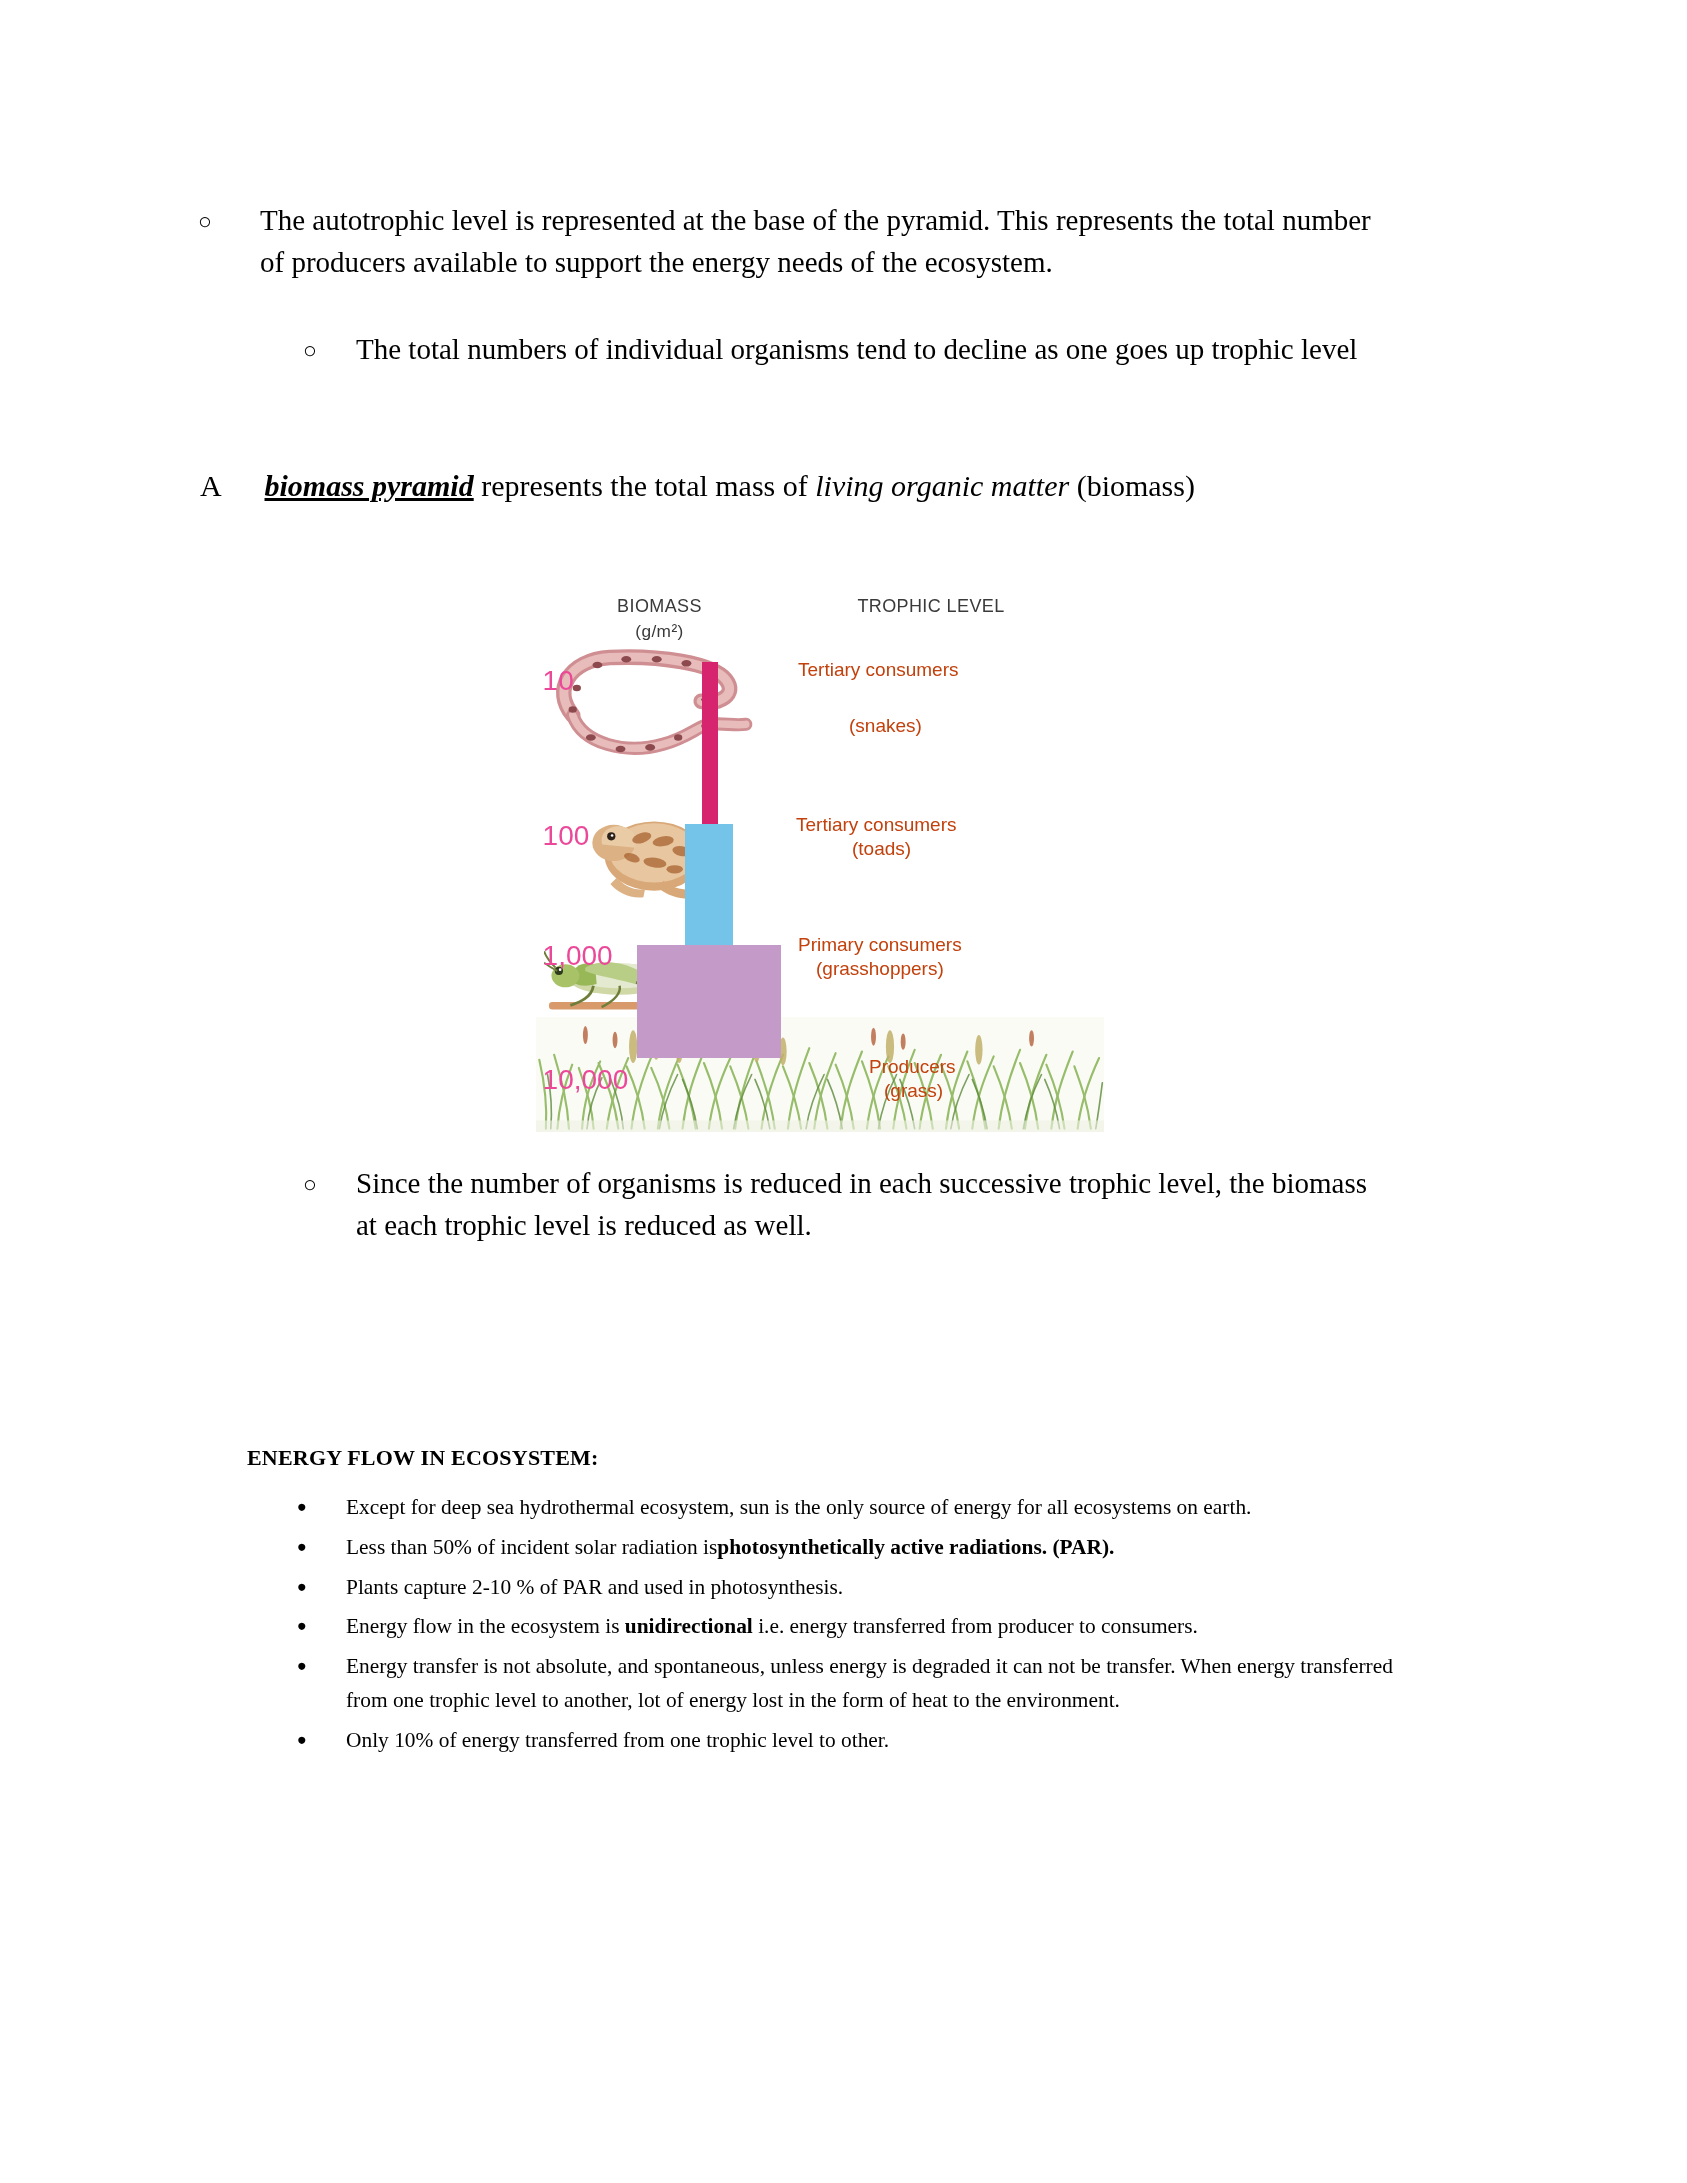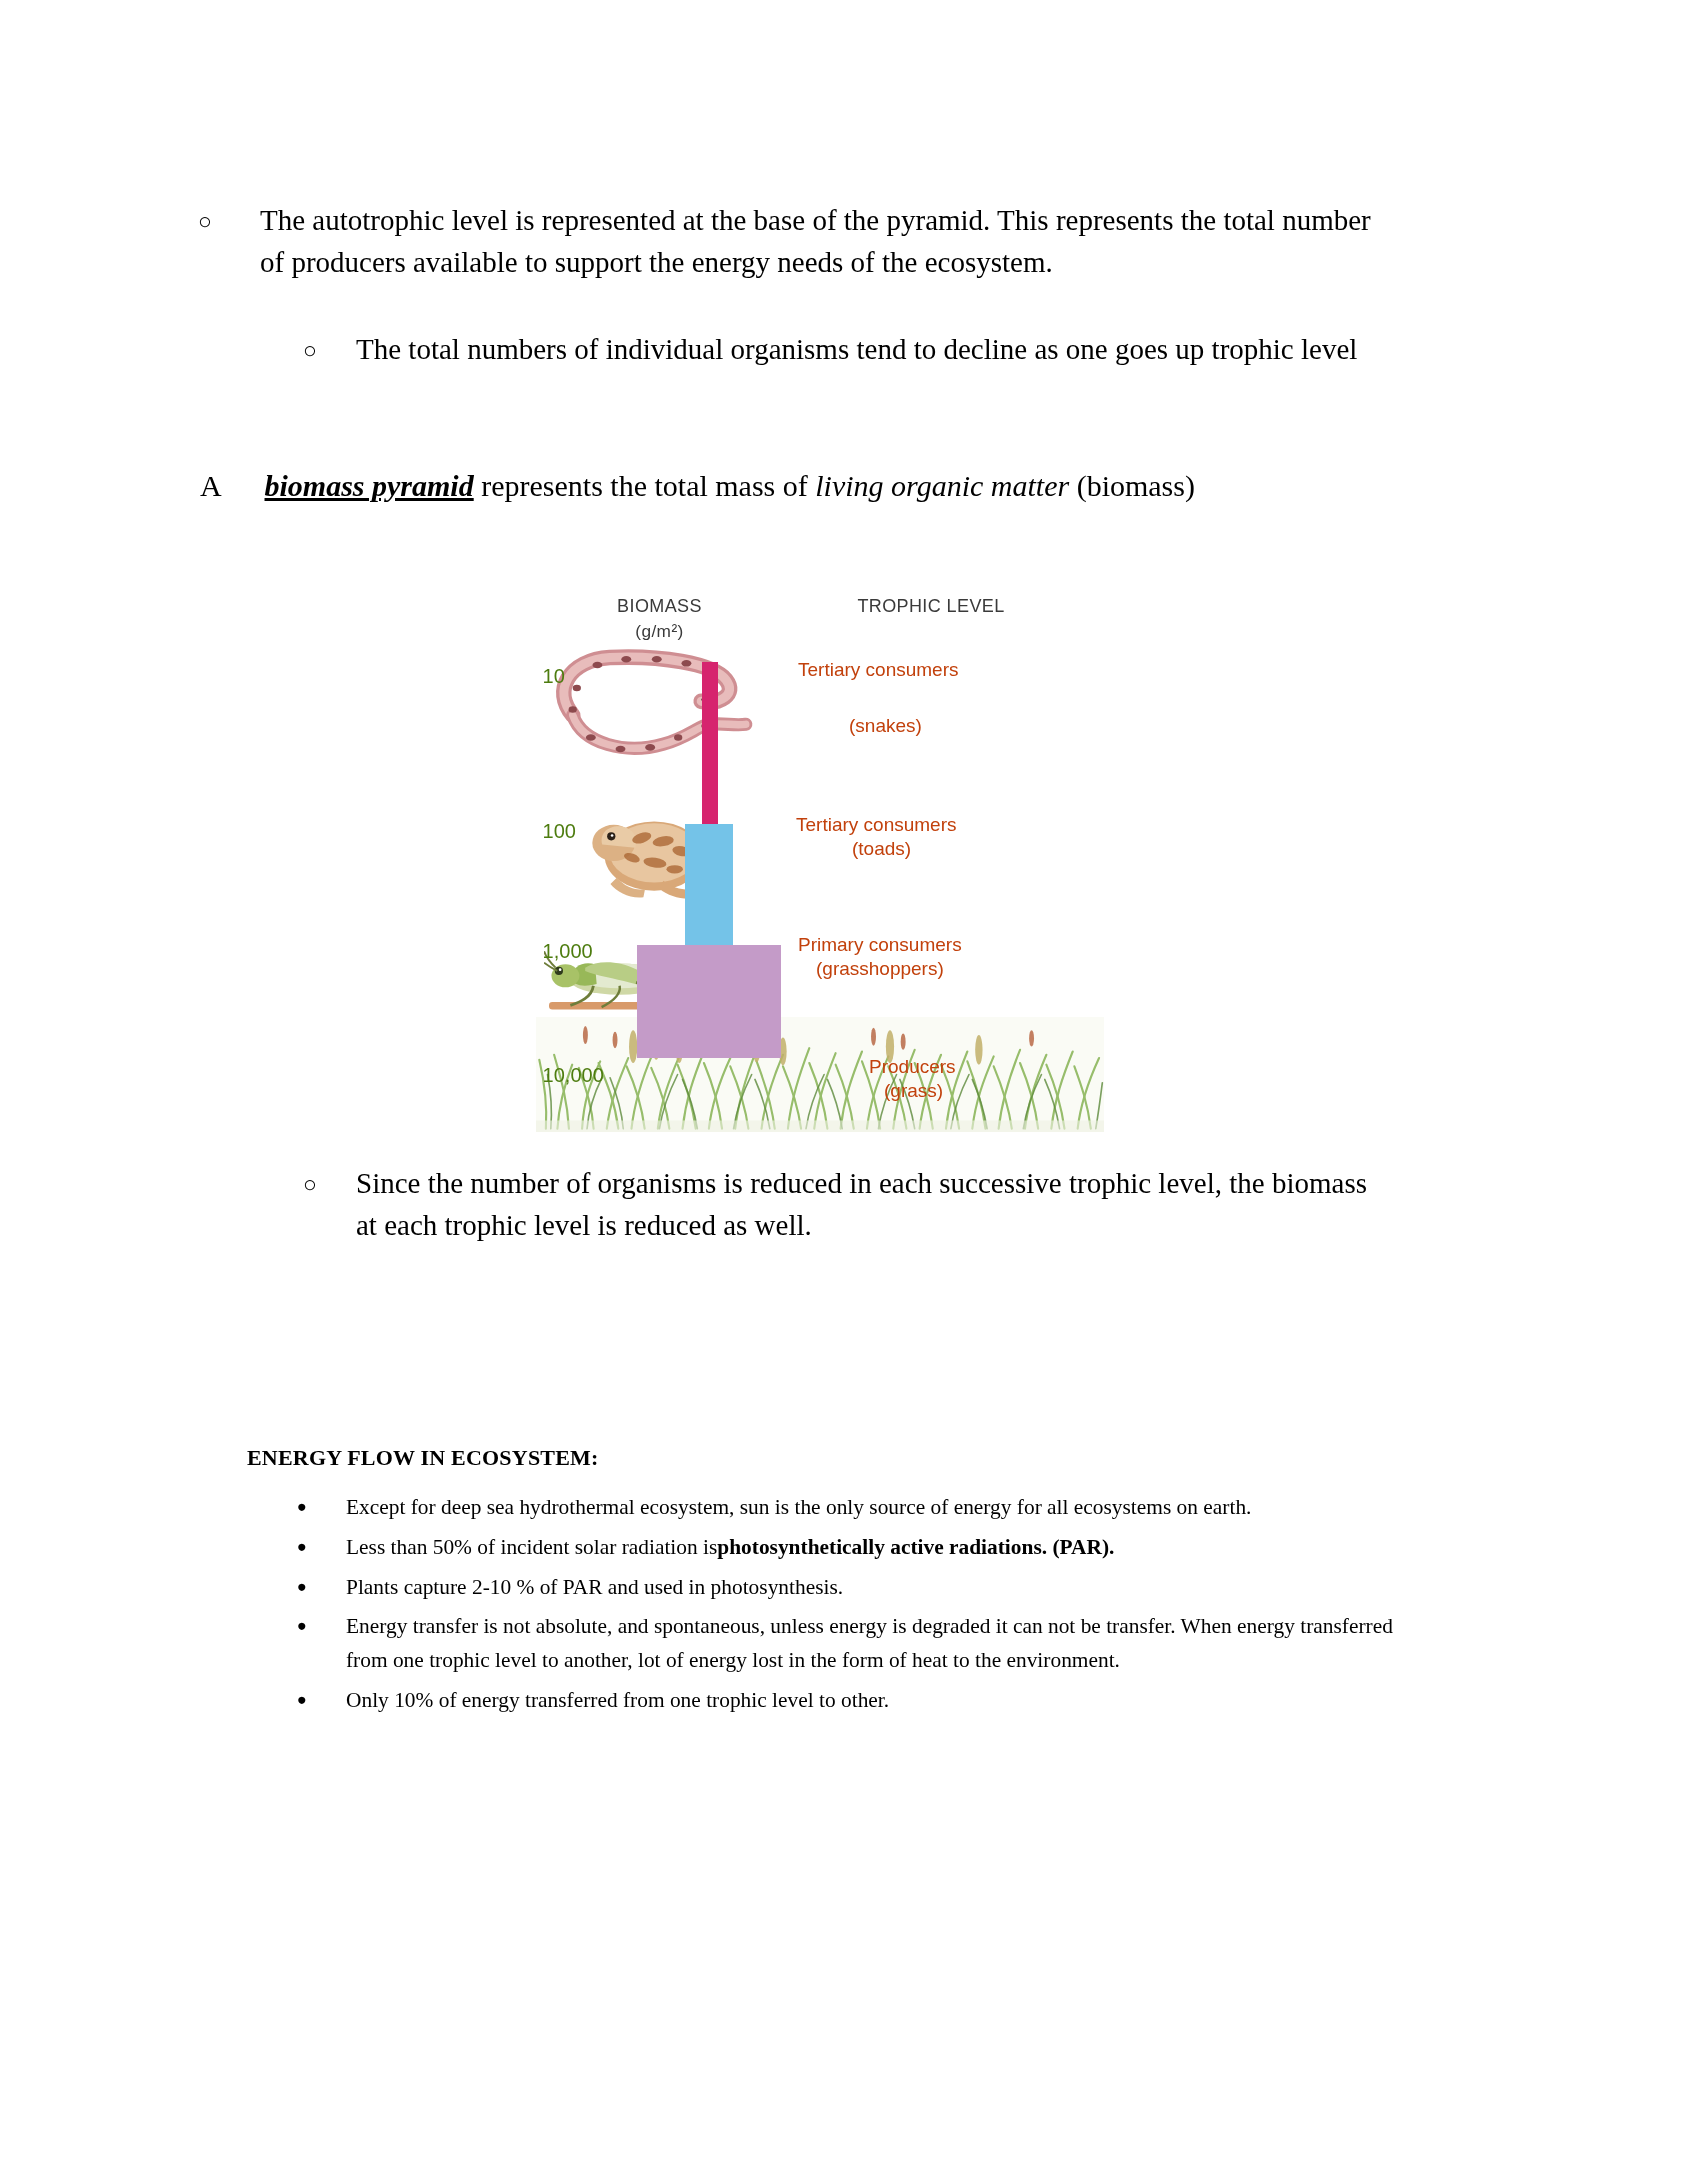--- a/index.html
+++ b/index.html
@@ -108,22 +108,22 @@
     text-align: center;
     white-space: nowrap;
   }
   .fig-title-biomass { left: 41px; top: 6.6px; width: 165px; }
   .fig-title-biomass .units { display: block; margin-top: 4.1px; font-size: 17.3px; }
   .fig-title-trophic  { left: 222px; top: 6.6px; width: 346px; }
 
   .fig-value {
     position: absolute;
     font-family: "Liberation Sans", "DejaVu Sans", sans-serif;
-    font-size: 20px;
-    color: #4d7c0f;
+    font-size: 28px;
+    color: #ec4899;
     white-space: nowrap;
   }
   .fig-label {
     position: absolute;
     font-family: "Liberation Sans", "DejaVu Sans", sans-serif;
     font-size: 19px;
     color: #c2410c;
     line-height: 24px;
     white-space: nowrap;
   }
@@ -414,20 +414,24 @@
       <span class="bullet filled-bullet"></span>
       <span class="content"><span>Less than 50% of incident solar radiation is</span><span class="bold">photosynthetically active radiations. (PAR).</span></span>
     </div>
 
     <div class="ef-item">
       <span class="bullet filled-bullet"></span>
       <span class="content">Plants capture 2-10 % of PAR and used in photosynthesis.</span>
     </div>
 
 
+    <div class="ef-item justify">
+      <span class="bullet filled-bullet"></span>
+      <span class="content"><span>Energy flow in the ecosystem is </span><span class="bold">unidirectional</span><span> i.e. energy transferred from producer to consumers.</span></span>
+    </div>
 
     <div class="ef-item">
       <span class="bullet filled-bullet"></span>
       <span class="content">Energy transfer is not absolute, and spontaneous, unless energy is degraded it can not be transfer. When energy transferred from one trophic level to another, lot of energy lost in the form of heat to the environment.</span>
     </div>
 
     <div class="ef-item">
       <span class="bullet filled-bullet"></span>
       <span class="content">Only 10% of energy transferred from one trophic level to other.</span>
     </div>

